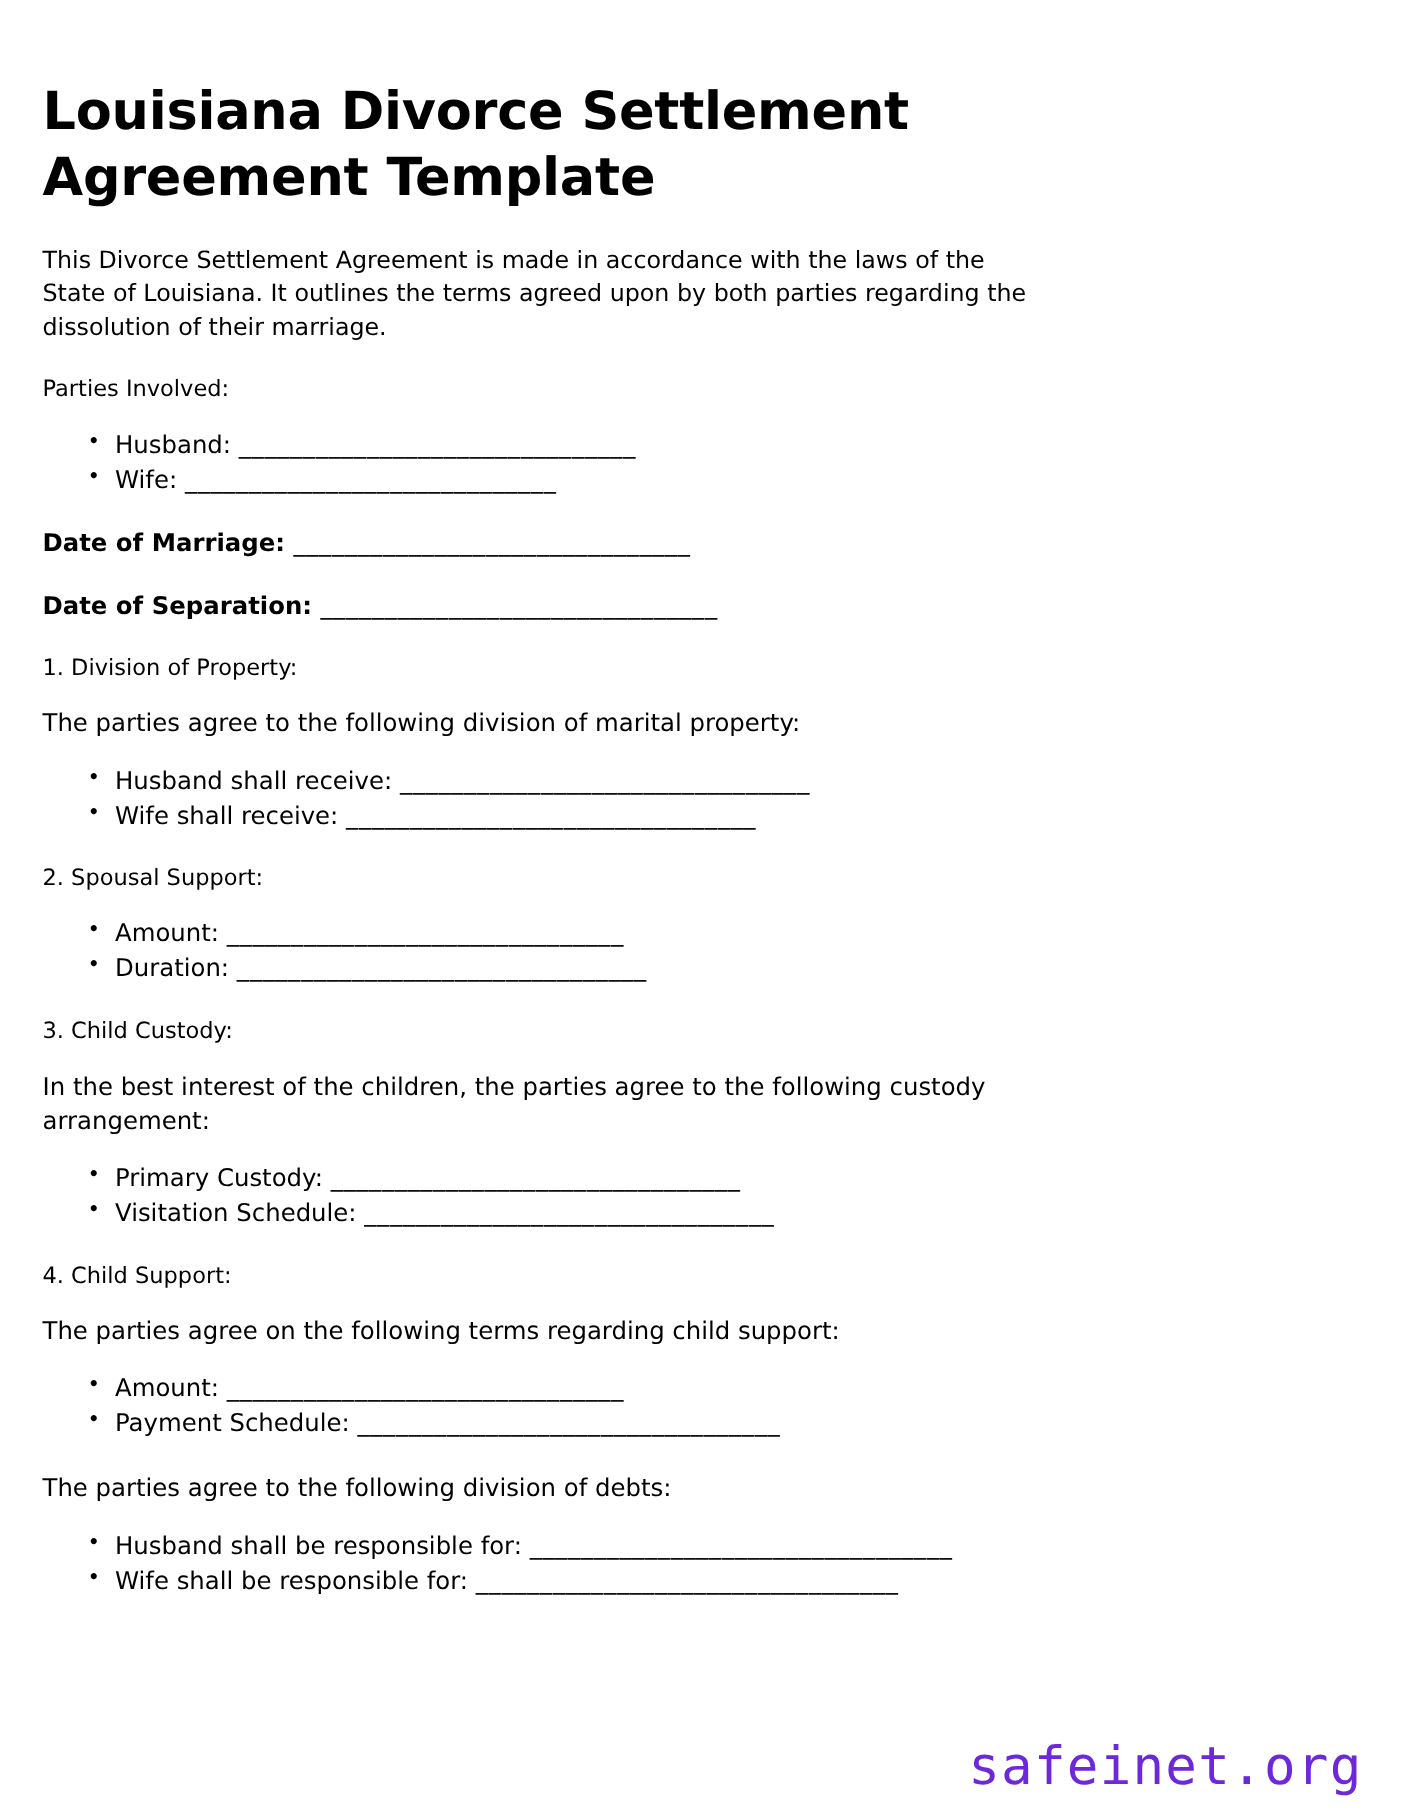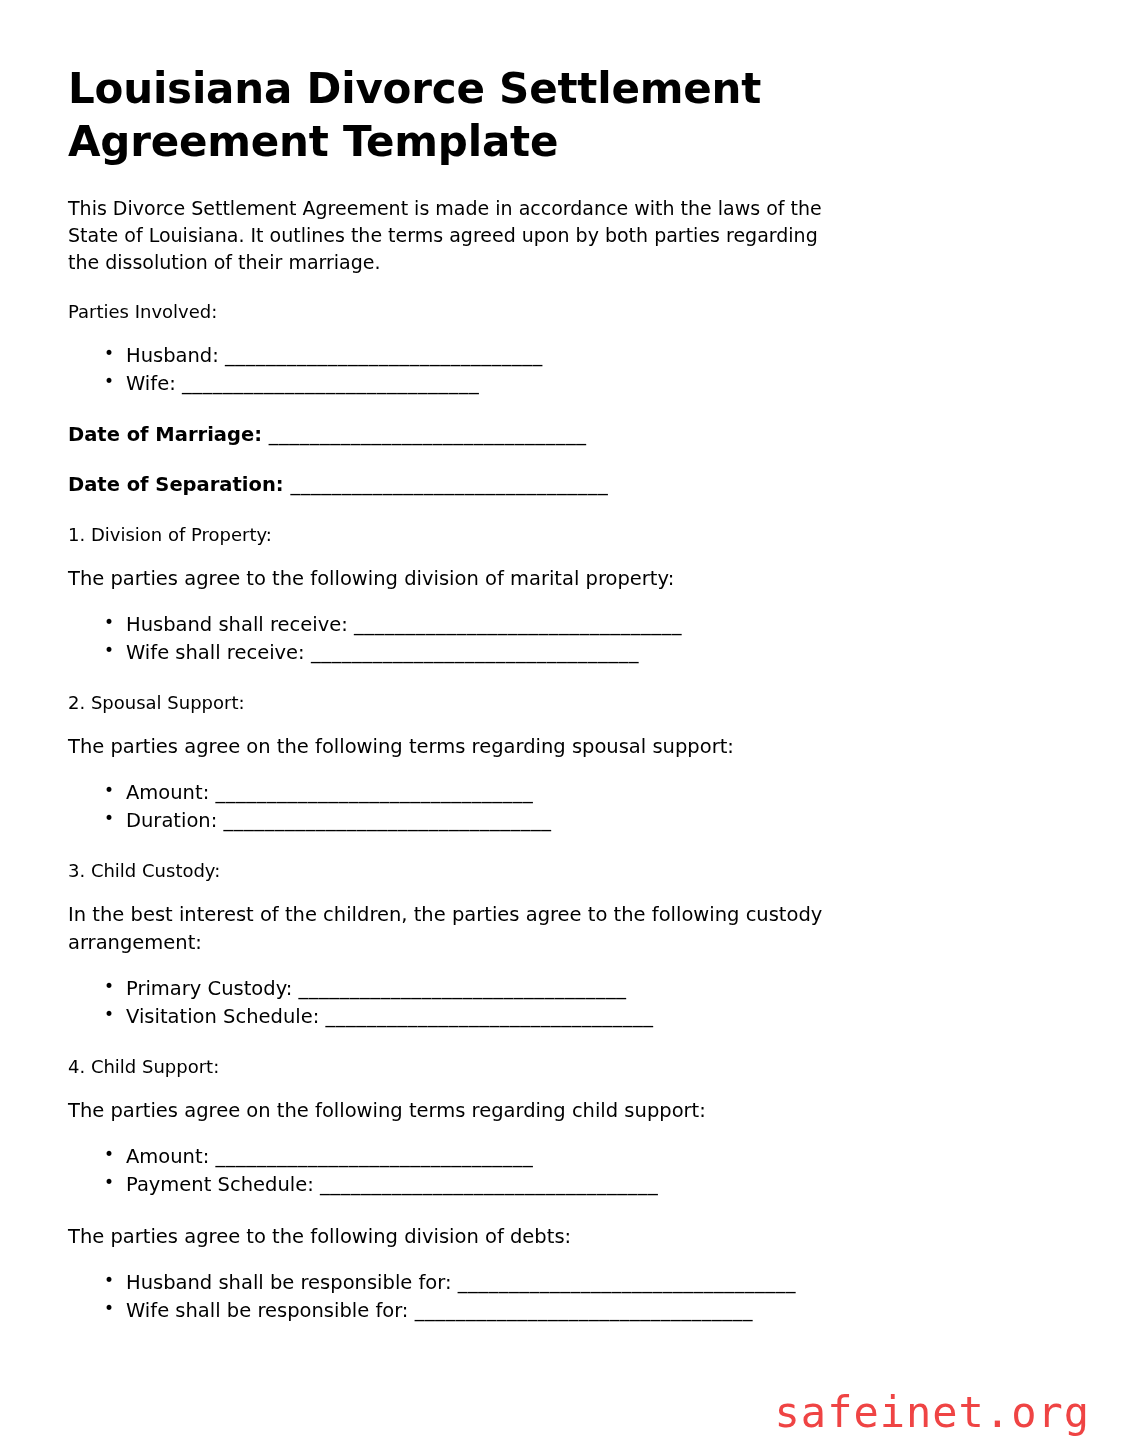--- a/index.html
+++ b/index.html
@@ -9,21 +9,21 @@
   }
   body {
     width: 1124px;
     min-height: 1455px;
     font-family: "DejaVu Sans", sans-serif;
     color: #000000;
     position: relative;
     overflow: hidden;
   }
   .page {
-    padding: 62px 95px 0 68px;
+    padding: 62px 95px 0 34px;
     box-sizing: border-box;
     width: 936px;
     position: relative;
   }
   h1.doc-title {
     font-size: 42px;
     line-height: 1.27;
     font-weight: bold;
     margin: 0 0 26px 0;
     letter-spacing: -0.2px;
@@ -77,21 +77,21 @@
   }
   .blank {
     letter-spacing: 0.5px;
   }
   .watermark {
     position: absolute;
     right: 34px;
     bottom: 18px;
     font-family: "DejaVu Sans Mono", monospace;
     font-size: 42px;
-    color: #ef4444;
+    color: #6d28d9;
     letter-spacing: 1px;
     white-space: nowrap;
   }
 </style>
 </head>
 <body>
 
 <div class="page">
 
   <h1 class="doc-title">Louisiana Divorce Settlement Agreement Template</h1>
@@ -128,21 +128,20 @@
       <span>Husband shall receive:</span>
       <span class="blank">________________________________</span>
     </li>
     <li>
       <span>Wife shall receive:</span>
       <span class="blank">________________________________</span>
     </li>
   </ul>
 
   <div class="section-heading">2. Spousal Support:</div>
-  <p class="body-text">The parties agree on the following terms regarding spousal support:</p>
   <ul class="bullets">
     <li>
       <span>Amount:</span>
       <span class="blank">_______________________________</span>
     </li>
     <li>
       <span>Duration:</span>
       <span class="blank">________________________________</span>
     </li>
   </ul>

